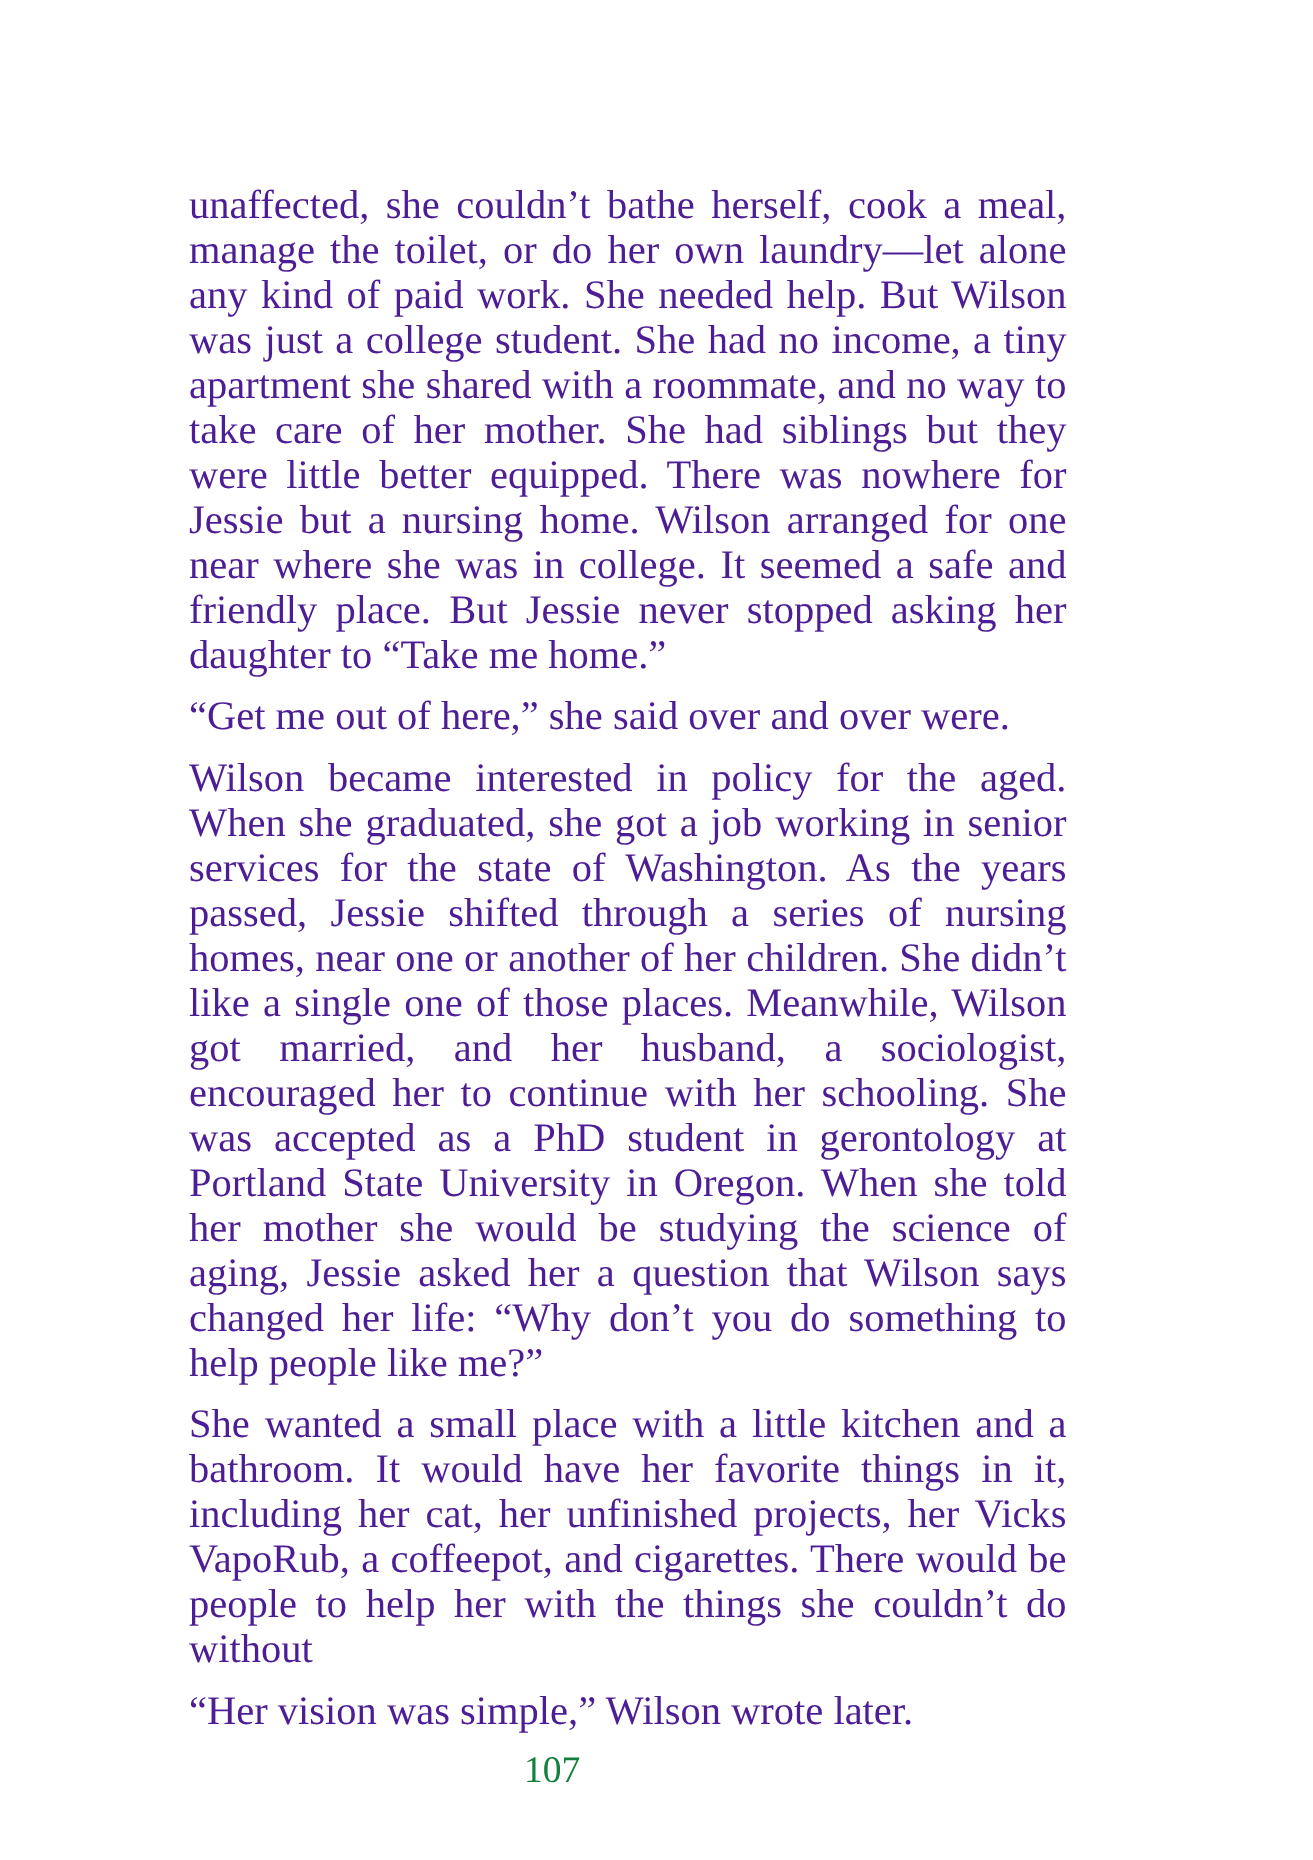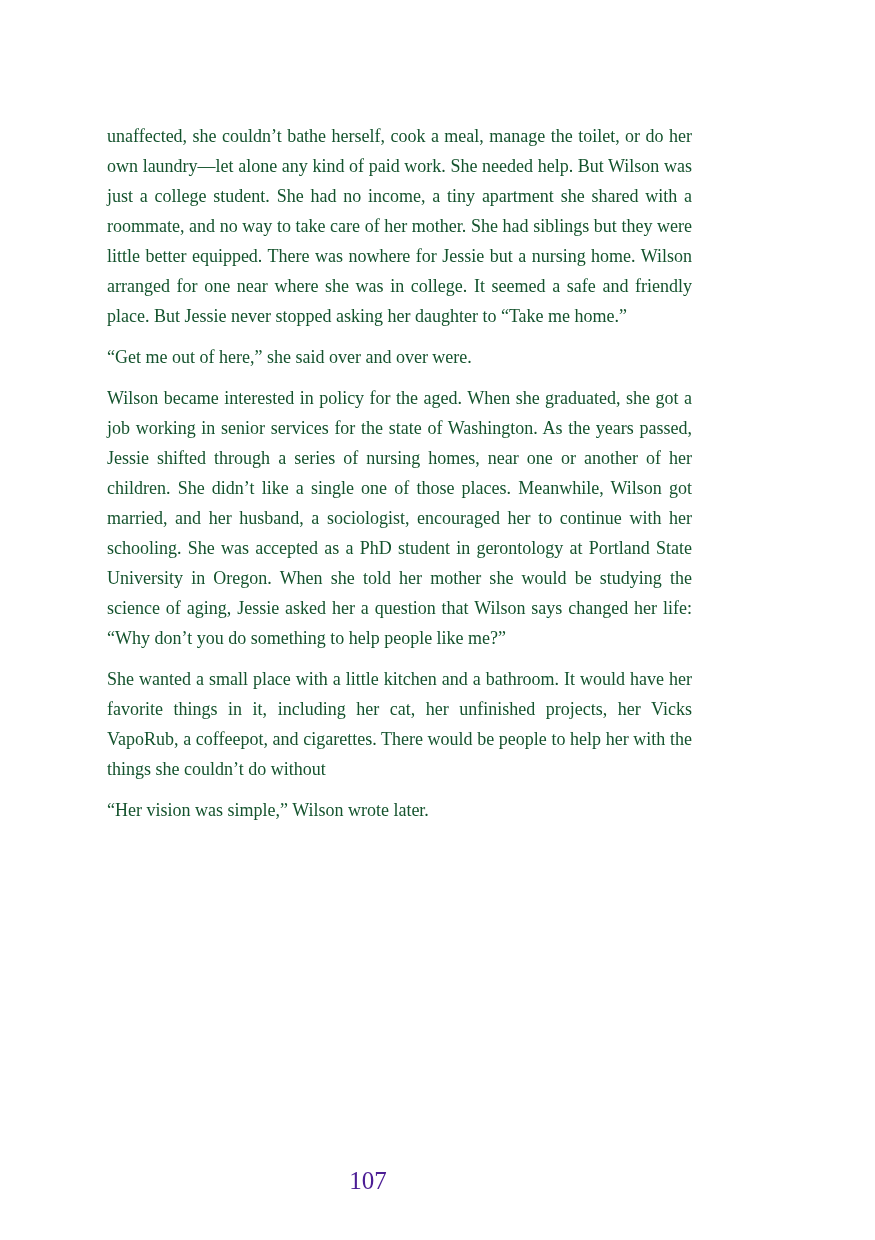--- a/index.html
+++ b/index.html
@@ -13,46 +13,46 @@
     position: relative;
     overflow: hidden;
   }
   .book-page {
     position: absolute;
     inset: 0;
     background: #ffffff;
   }
   .text-block {
     position: absolute;
-    left: 107px;
+    left: 126px;
     top: 121px;
     width: 585px;
     font-family: "Liberation Serif", serif;
-    font-size: 18px;
+    font-size: 27px;
     line-height: 30px;
-    color: #14532d;
+    color: #4c1d95;
     text-align: justify;
     text-align-last: left;
   }
   .text-block p {
     margin: 0 0 11px 0;
   }
   .text-block p:last-child {
     margin-bottom: 0;
   }
   .page-number {
     position: absolute;
     left: 0;
     top: 1166px;
     width: 736px;
     text-align: center;
     font-family: "Liberation Serif", serif;
     font-size: 25px;
     line-height: 30px;
-    color: #4c1d95;
+    color: #15803d;
   }
 </style>
 </head>
 <body>
 
 <div class="book-page">
 
   <div class="text-block">
     <p>unaffected, she couldn’t bathe herself, cook a meal, manage the toilet, or do her own laundry—let alone any kind of paid work. She needed help. But Wilson was just a college student. She had no income, a tiny apartment she shared with a roommate, and no way to take care of her mother. She had siblings but they were little better equipped. There was nowhere for Jessie but a nursing home. Wilson arranged for one near where she was in college. It seemed a safe and friendly place. But Jessie never stopped asking her daughter to “Take me home.”</p>
     <p>“Get me out of here,” she said over and over were.</p>

